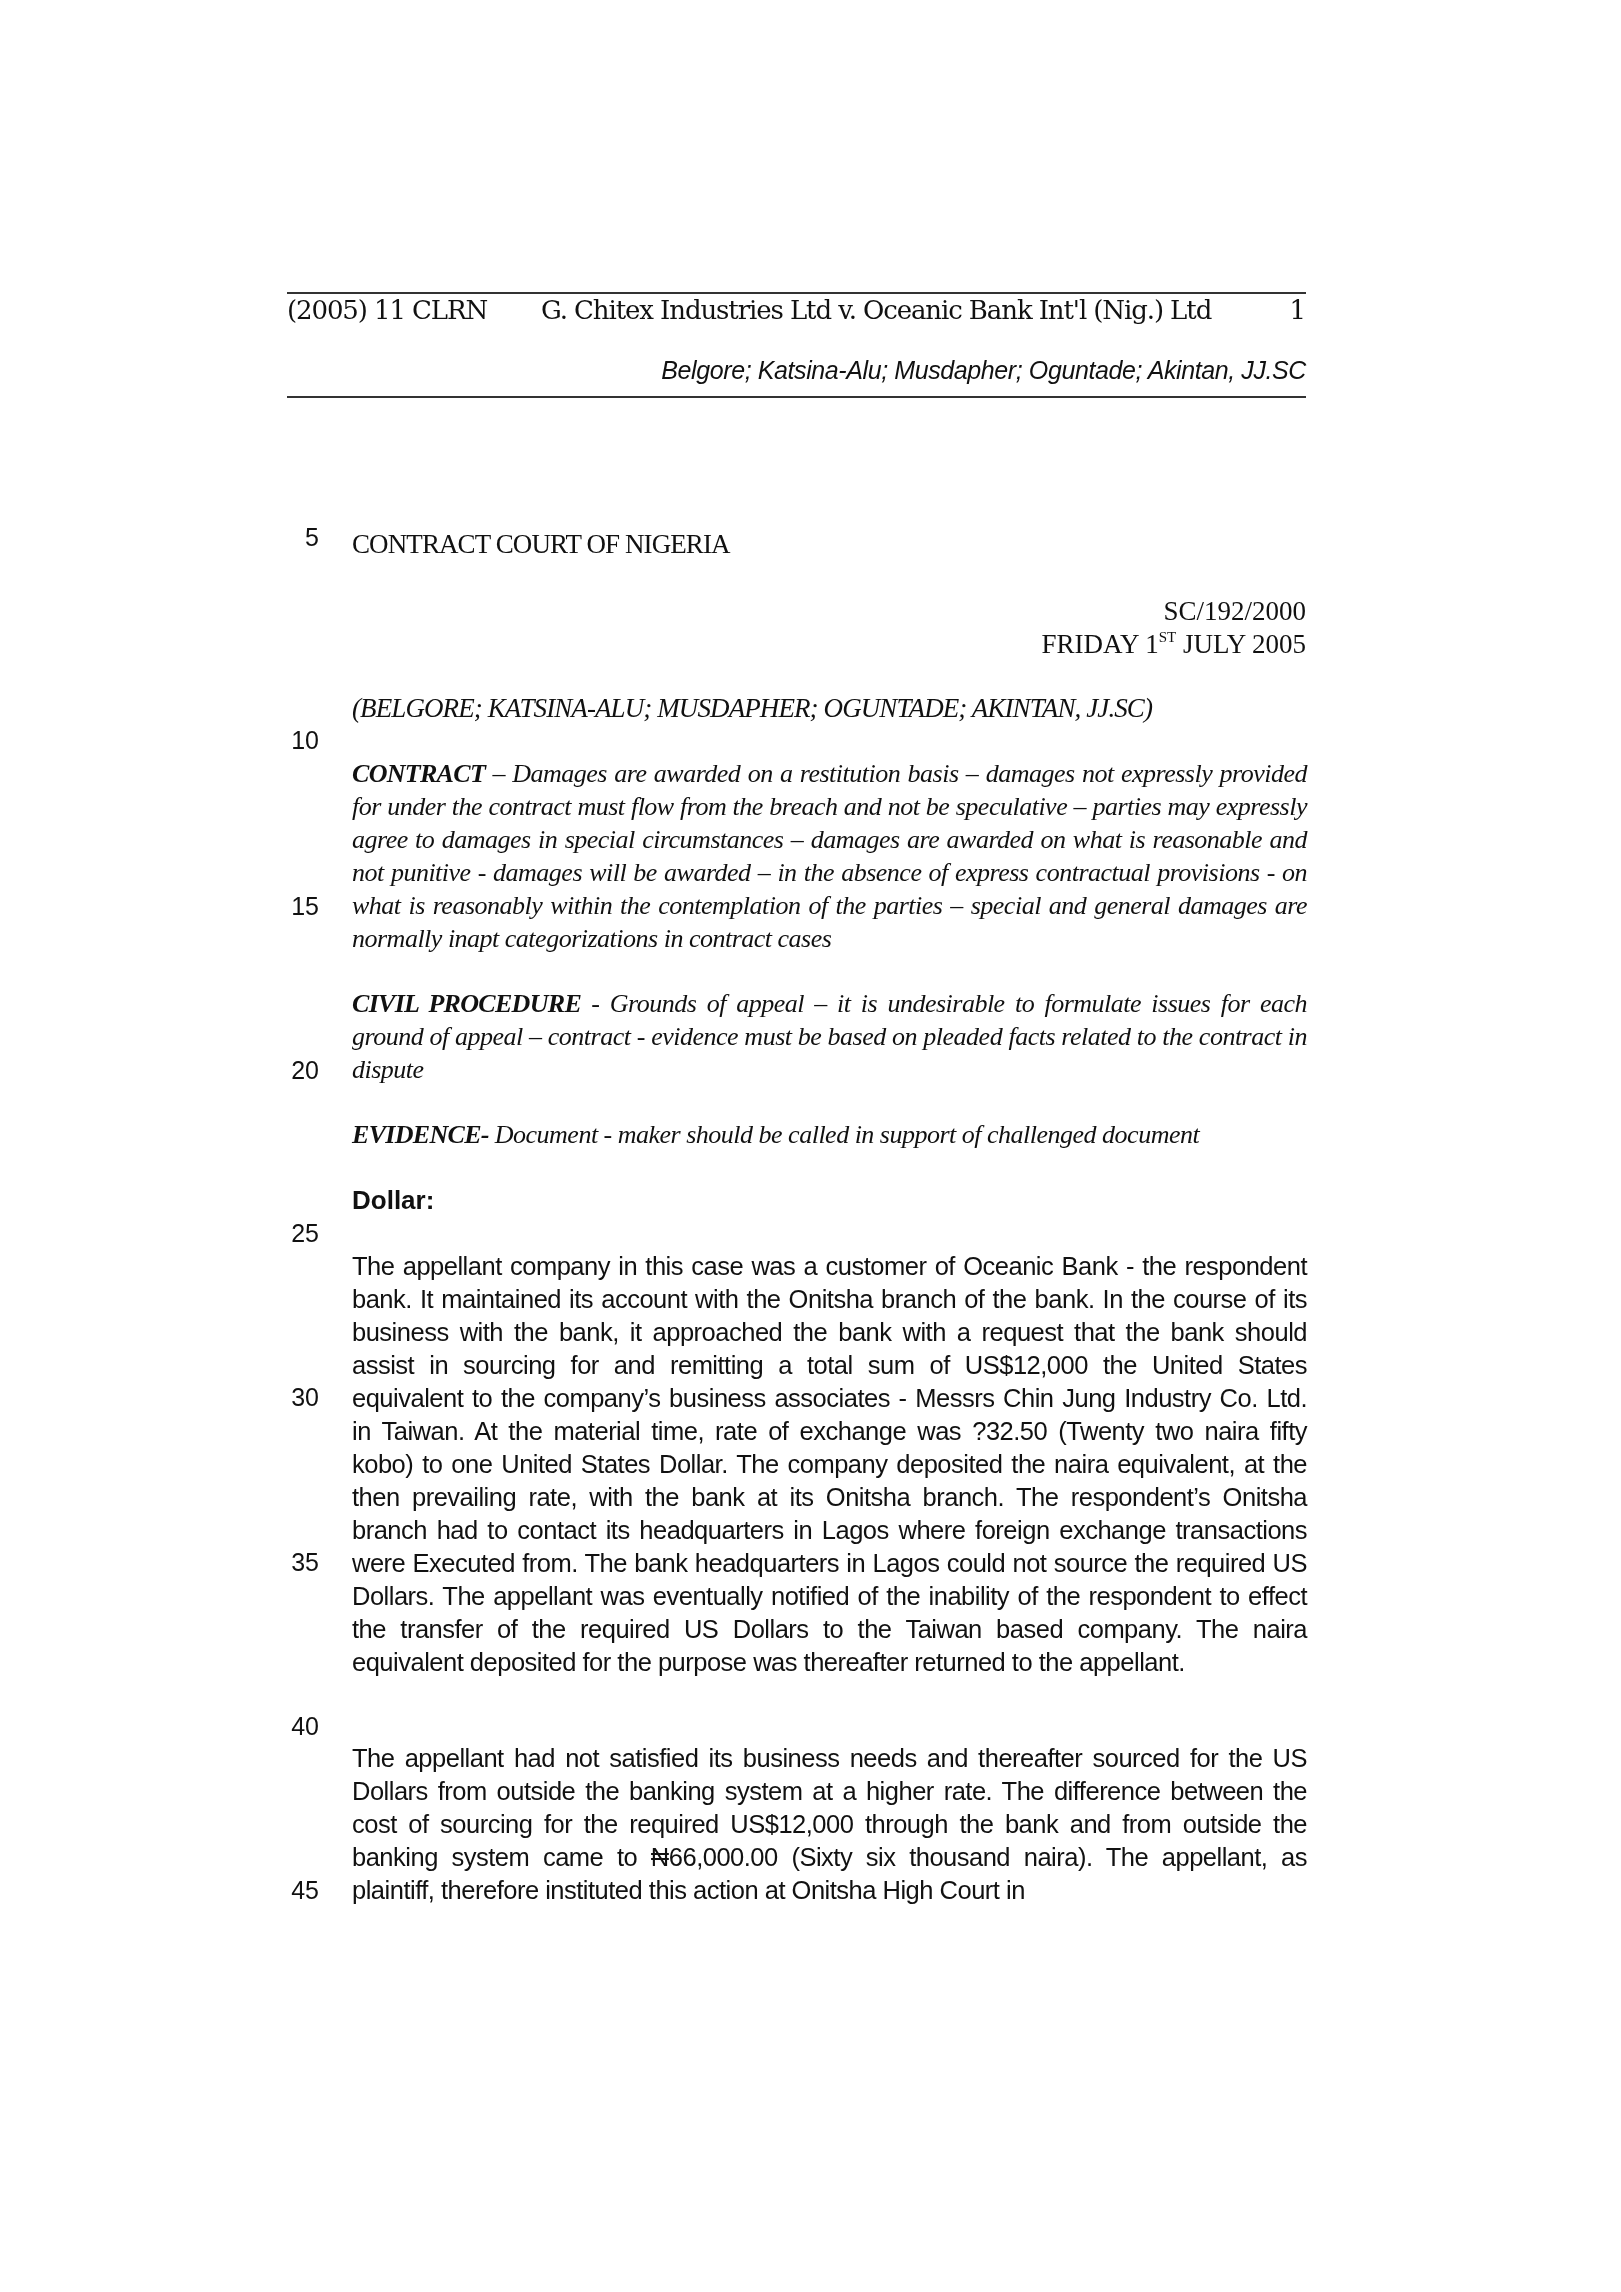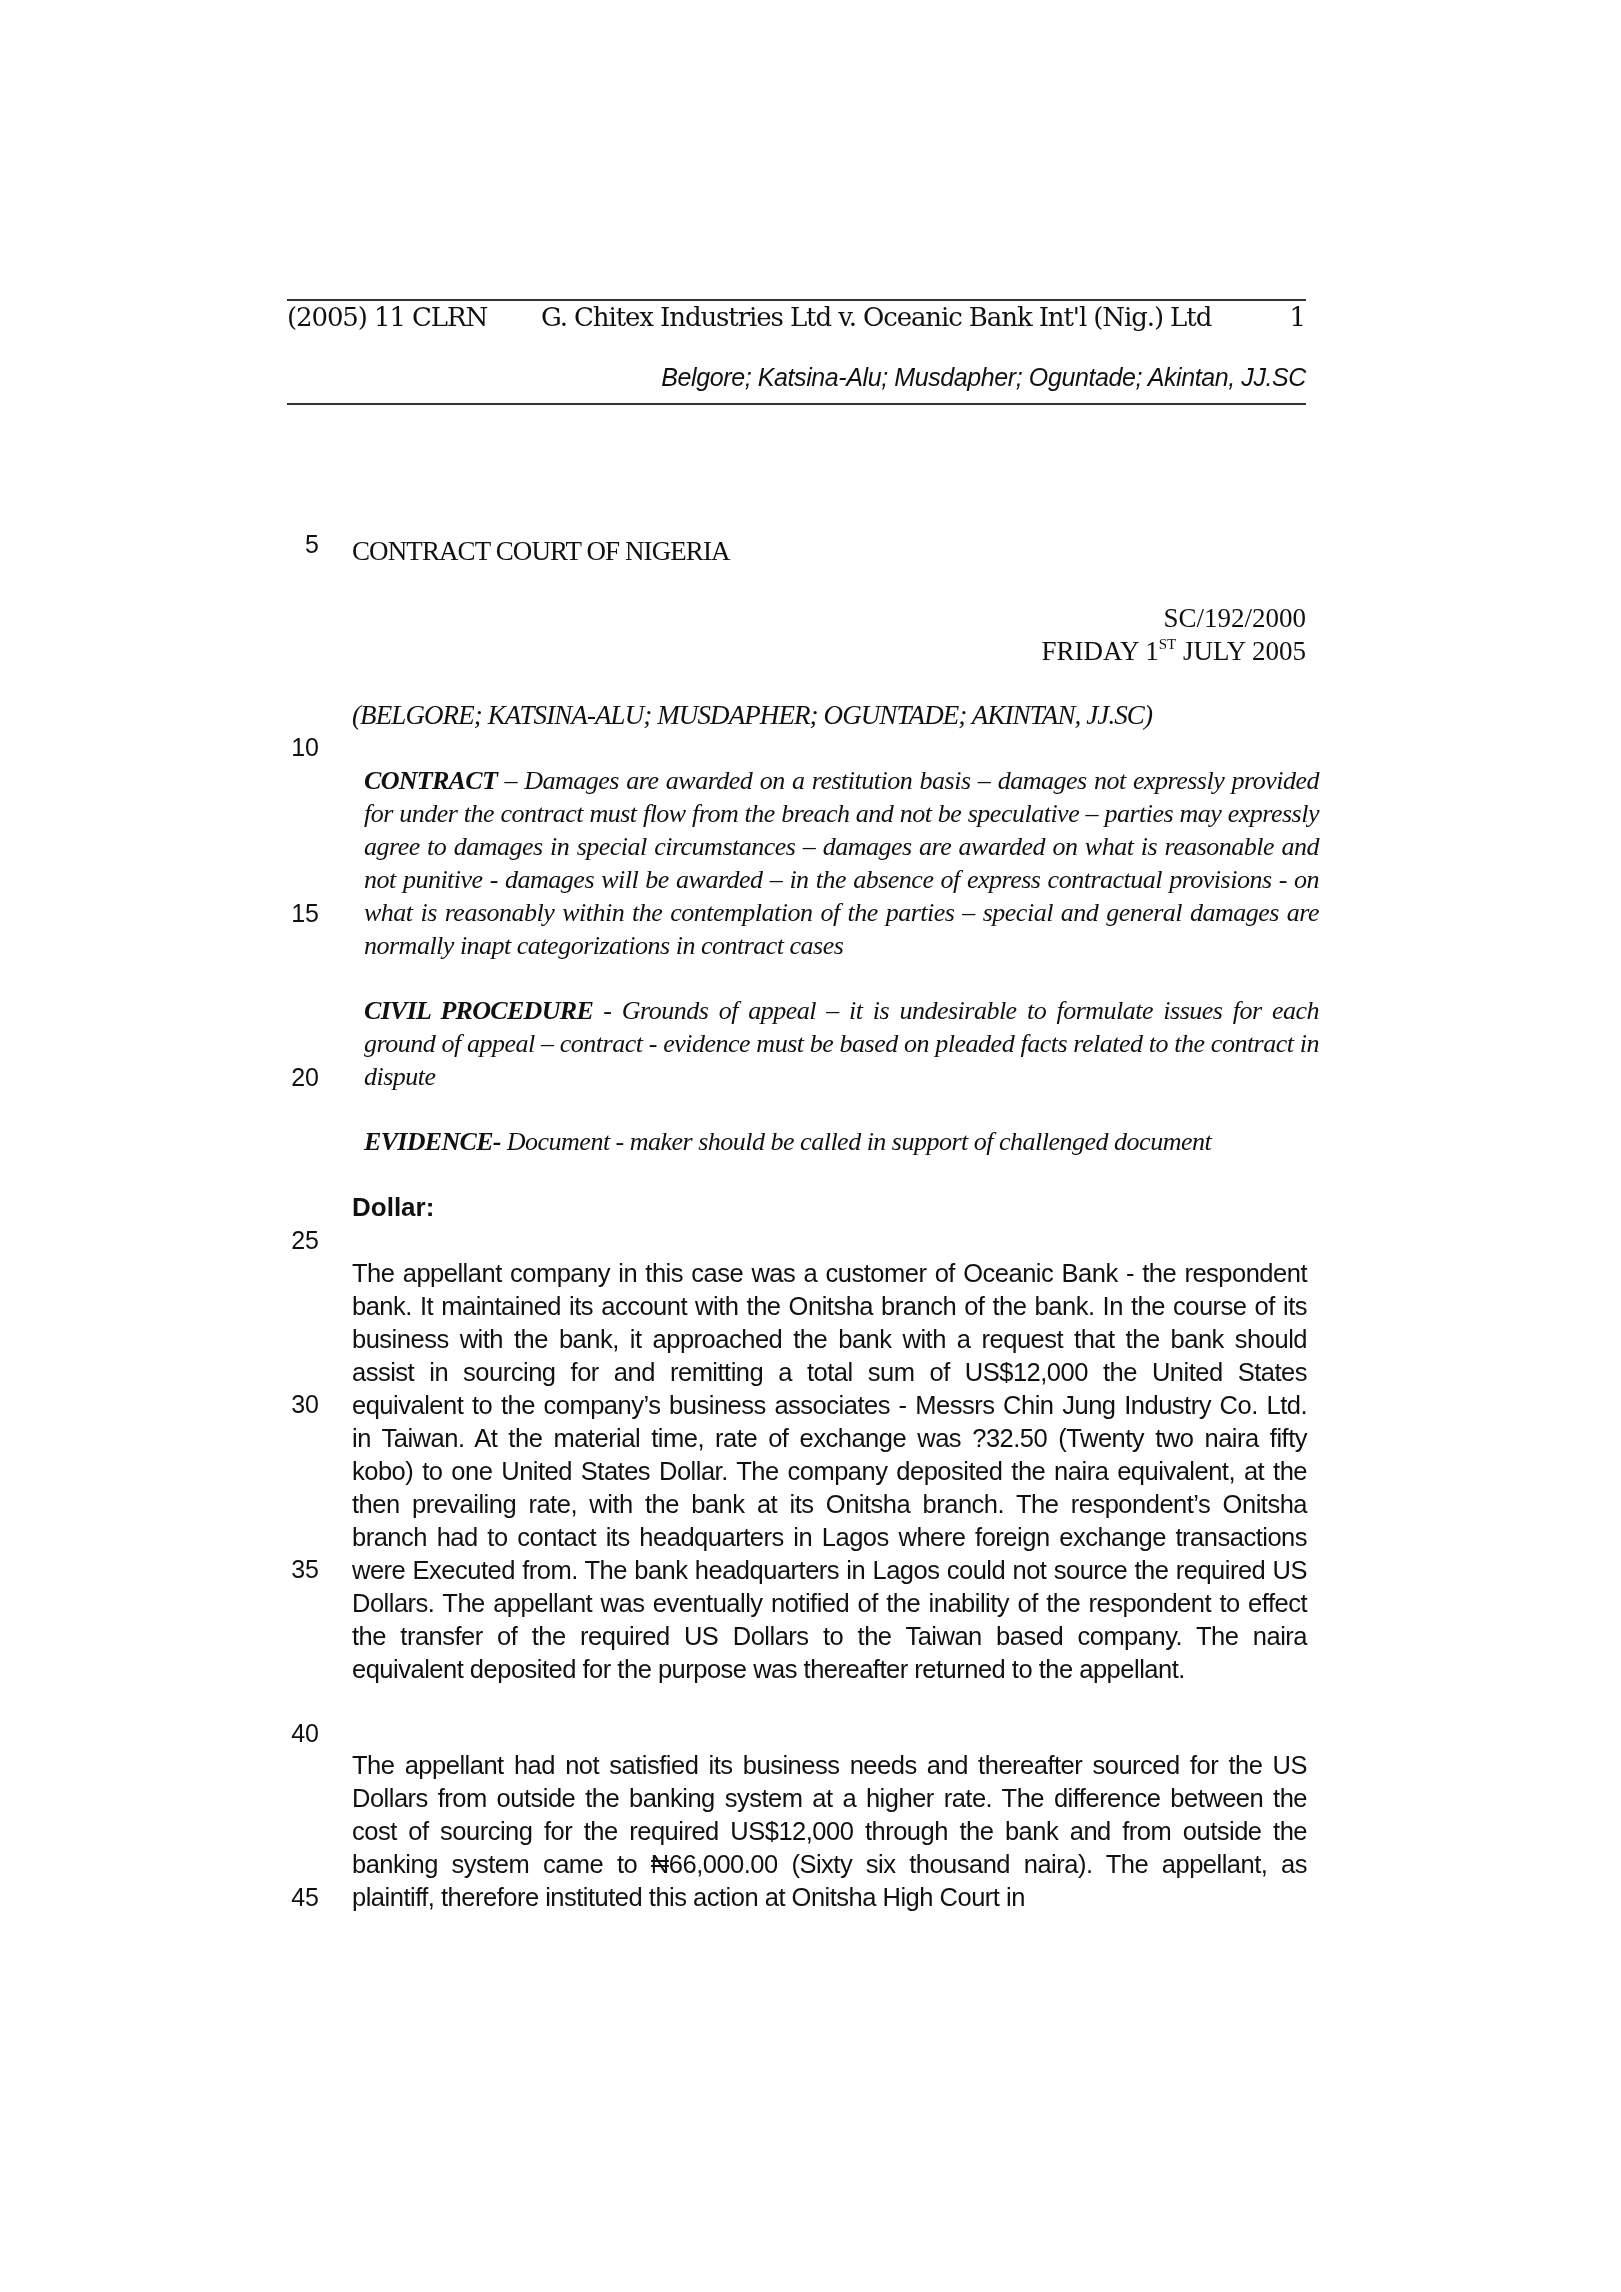--- a/index.html
+++ b/index.html
@@ -1,35 +1,35 @@
 <!DOCTYPE html>
 <html style="font-size:14.3px"><head>
 <meta charset="utf-8">
 <style>
   html, body { margin: 0; padding: 0; background: #ffffff; }
   body { width: 1621px; height: 2293px; position: relative; overflow: hidden; color: #111; }
-  .page { position: absolute; left: 0; top: 12px; width: 1621px; height: 2171px; }
+  .page { position: absolute; left: 0; top: 5px; width: 1621px; height: 2171px; }
 
   .rule { position: absolute; left: 287px; width: 1019px; height: 1.8px; background: #333; }
   .rule.top { top: 287px; }
   .rule.bottom { top: 391px; }
 
   .hdr-left { position: absolute; left: 287px; top: 290px; font-family: "DejaVu Serif", serif; font-size: 26px; letter-spacing: -1.1px; }
   .hdr-title { position: absolute; left: 541px; top: 290px; font-family: "DejaVu Serif", serif; font-size: 26px; letter-spacing: -1.1px; }
   .hdr-page { position: absolute; right: 315px; top: 290px; font-family: "DejaVu Serif", serif; font-size: 26px; }
   .hdr-judges { position: absolute; right: 315px; top: 351px; font-family: "Liberation Sans", sans-serif; font-style: italic; font-size: 25px; letter-spacing: -0.4px; }
 
   .case-title { position: absolute; left: 352px; top: 421px; width: 958px; font-family: "Liberation Serif", serif; font-weight: bold; font-size: 27px; line-height: 33px; letter-spacing: -0.7px; }
   .court { position: absolute; left: 352px; top: 524px; font-family: "Liberation Serif", serif; font-size: 27px; letter-spacing: -0.9px; }
   .suit-no { position: absolute; right: 315px; top: 591px; font-family: "Liberation Serif", serif; font-size: 27px; text-align: right; }
   .date { position: absolute; right: 315px; top: 624px; font-family: Liberation Serif, serif; font-size: 27px; text-align: right; }
   .date sup { font-size: 15px; vertical-align: 10.7px; }
   .coram { position: absolute; left: 352px; top: 688px; font-family: "Liberation Serif", serif; font-style: italic; font-size: 27px; letter-spacing: -0.9px; }
 
-  .catch { position: absolute; left: 352px; width: 955px; font-family: "Liberation Serif", serif; font-style: italic; font-size: 26px; line-height: 33px; text-align: justify; letter-spacing: -0.5px; margin-left: 12px; }
+  .catch { position: absolute; left: 352px; width: 955px; font-family: "Liberation Serif", serif; font-style: italic; font-size: 26px; line-height: 33px; text-align: justify; letter-spacing: -0.5px; }
   .catch .kw { font-weight: bold; font-style: italic; letter-spacing: -0.7px; }
   .catch.contract { top: 752px; }
   .catch.civil { top: 982px; }
   .catch.evidence { top: 1113px; }
 
   .facts-heading { position: absolute; left: 352px; top: 1180px; font-family: "Liberation Sans", sans-serif; font-weight: bold; font-size: 26px; }
 
   .para { position: absolute; left: 352px; width: 955px; font-family: "Liberation Sans", sans-serif; font-size: 25.5px; line-height: 33px; text-align: justify; letter-spacing: -0.5px; }
   .para.p1 { top: 1245px; }
   .para.p2 { top: 1737px; }

